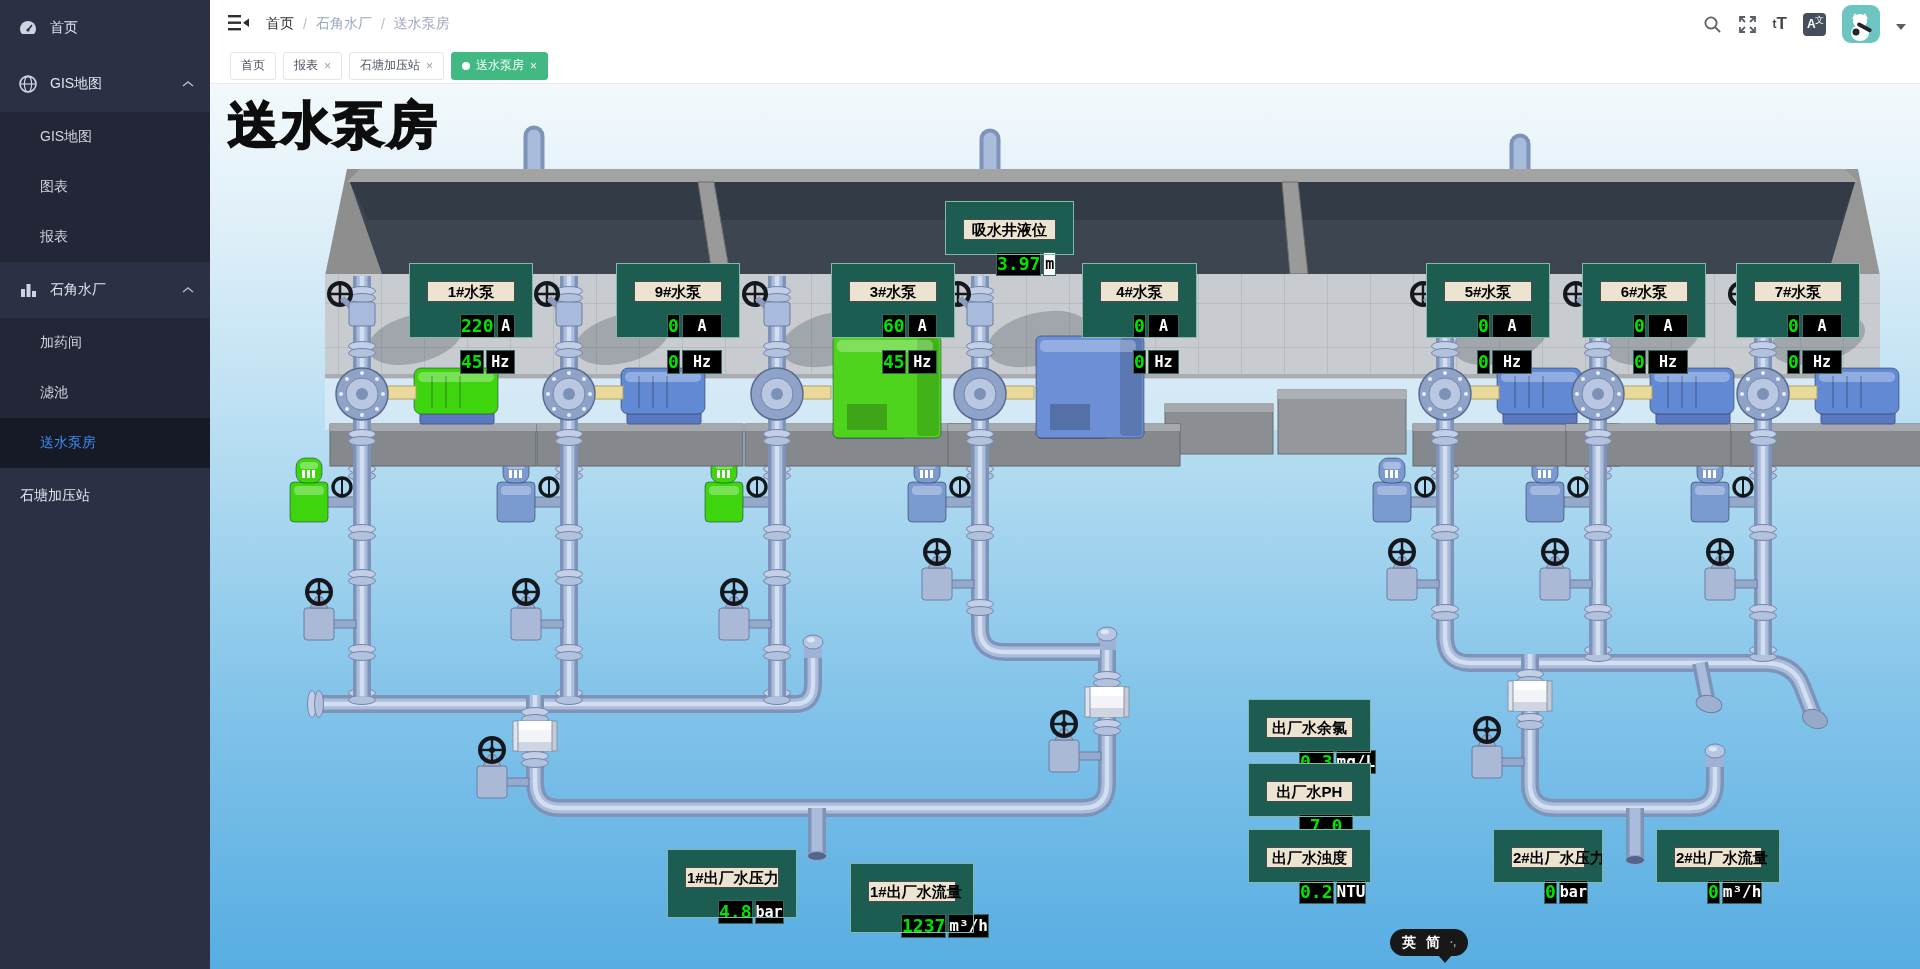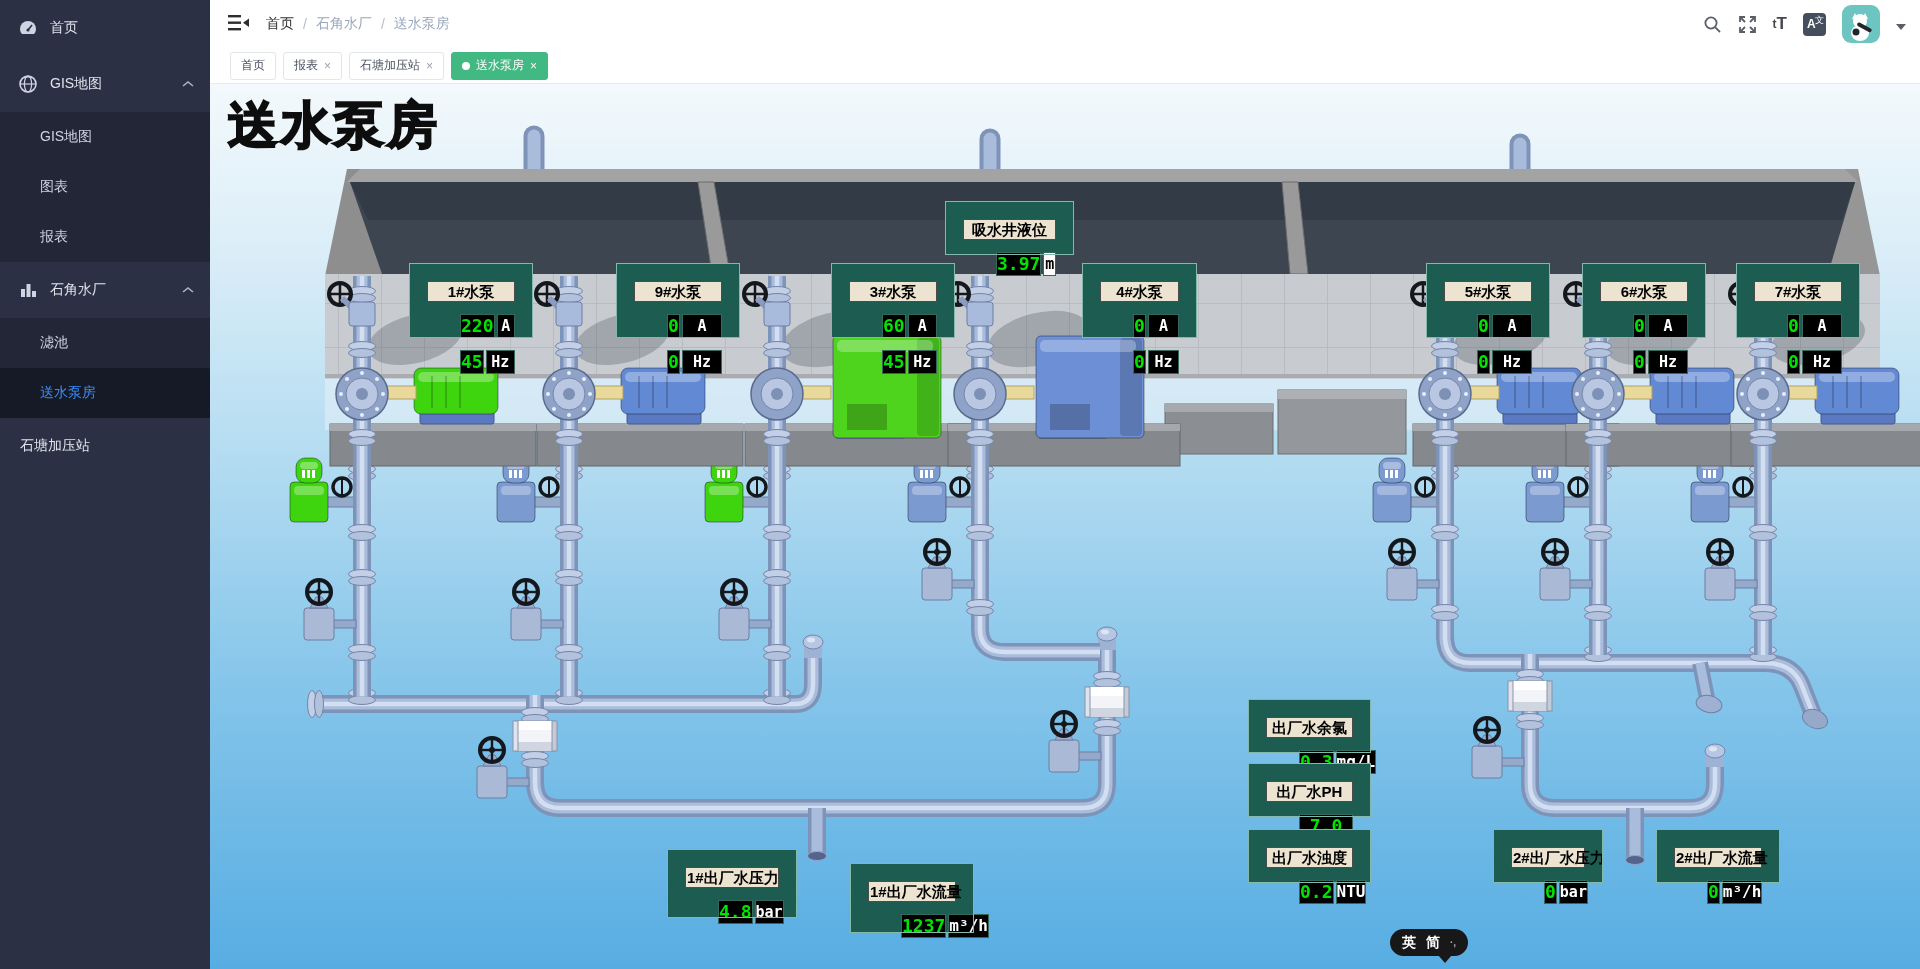--- a/index.html
+++ b/index.html
@@ -103,20 +103,23 @@
       <rect x="8.5" y="4" width="4" height="13" fill="#cfd4e2"></rect>
       <rect x="14" y="11" width="4" height="6" fill="#cfd4e2"></rect>
     </svg>
     <span class="lbl">石角水厂</span>
     <svg class="chev" viewBox="0 0 12 8">
       <polyline points="1,6 6,2 11,6" fill="none" stroke="#aeb4c4" stroke-width="1.6"></polyline>
     </svg>
   </div>
   <div class="side-sub">
     <div class="s-item">
+        <span>加药间</span>
+      </div>
+    <div class="s-item">
         <span>滤池</span>
       </div>
     <div class="s-item active">
         <span>送水泵房</span>
       </div>
   </div>
   <div class="side-plain">
     <span>石塘加压站</span>
   </div>
 </div>

